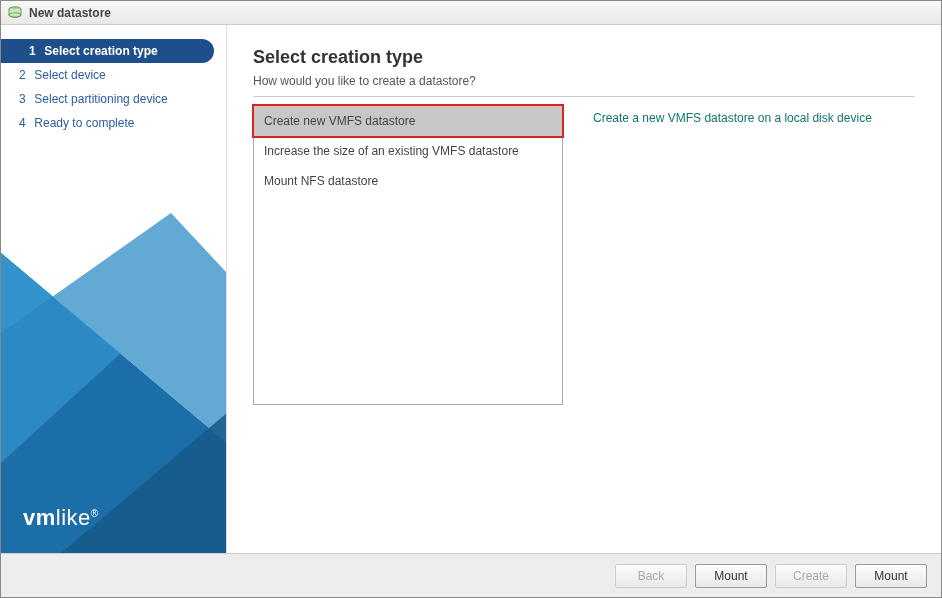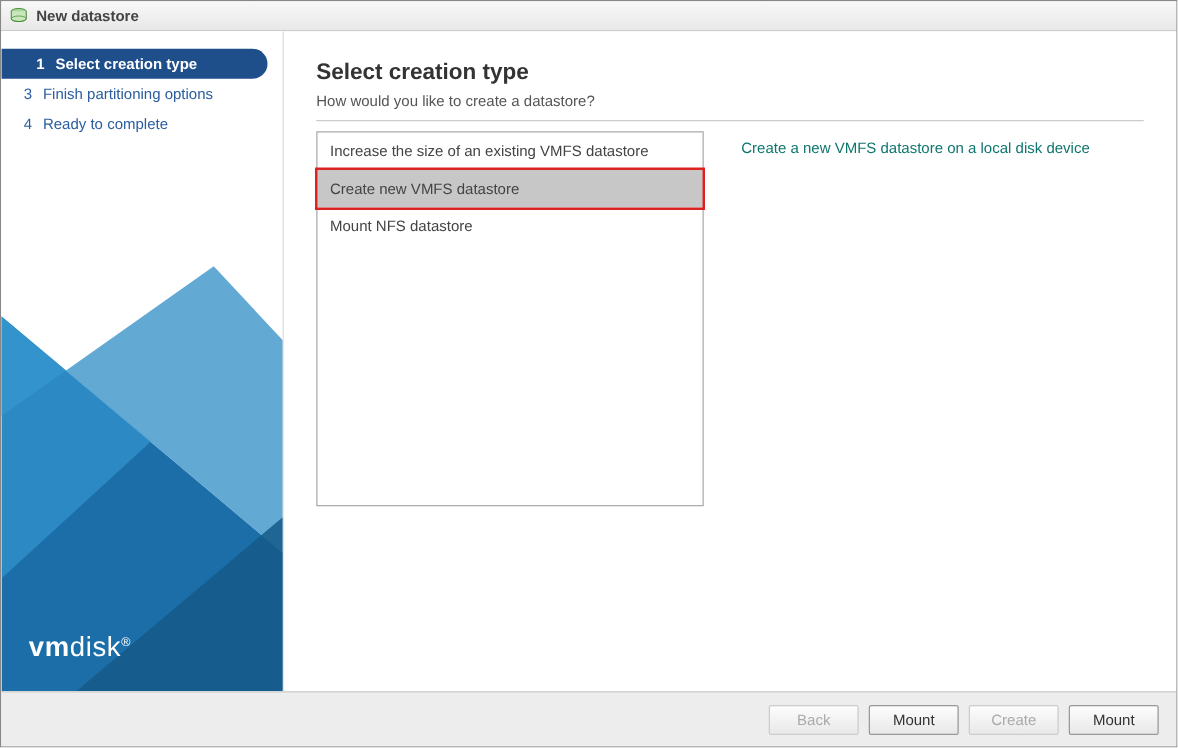--- a/index.html
+++ b/index.html
@@ -178,47 +178,51 @@
   </div>
 
   <div class="body">
     <div class="sidebar">
       <div class="sidebar-top">
         <div class="step active">
           <span class="num">1</span>
           <span>Select creation type</span>
         </div>
         <div class="step">
+          <span class="num">2</span>
+          <span>Select device</span>
+        </div>
+        <div class="step">
           <span class="num">3</span>
-          <span>Finish partitioning options</span>
+          <span>Select partitioning device</span>
         </div>
         <div class="step">
           <span class="num">4</span>
           <span>Ready to complete</span>
         </div>
       </div>
       <svg class="sidebar-art" viewBox="0 0 226 340" preserveAspectRatio="xMinYMax slice">
         <polygon points="0,40 226,230 226,340 0,340" fill="#1b6ea8"></polygon>
         <polygon points="0,120 170,0 226,60 226,230 0,40" fill="#2e8cc5" opacity="0.75"></polygon>
         <polygon points="0,40 120,140 0,250" fill="#3ba0d8" opacity="0.55"></polygon>
         <polygon points="60,340 226,200 226,340" fill="#155a8a" opacity="0.85"></polygon>
       </svg>
       <div class="vmware-logo">
-        <b>vm</b><span>disk</span><sup>®</sup>
+        <b>vm</b><span>like</span><sup>®</sup>
       </div>
     </div>
 
     <div class="main">
       <div class="main-title">Select creation type</div>
       <div class="main-subtitle">How would you like to create a datastore?</div>
 
       <div class="content-row">
         <div class="option-box">
+          <div class="option-item selected">Create new VMFS datastore</div>
           <div class="option-item">Increase the size of an existing VMFS datastore</div>
-          <div class="option-item selected">Create new VMFS datastore</div>
           <div class="option-item">Mount NFS datastore</div>
         </div>
         <div class="description">Create a new VMFS datastore on a local disk device</div>
       </div>
     </div>
   </div>
 
   <div class="footer">
     <button class="btn" disabled="">Back</button>
     <button class="btn">Mount</button>

